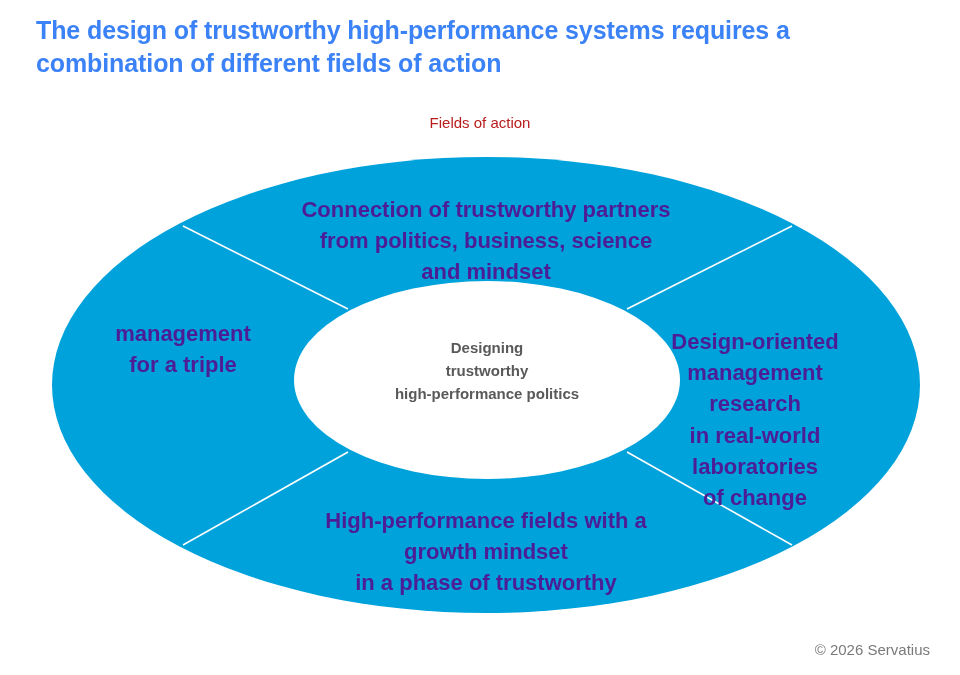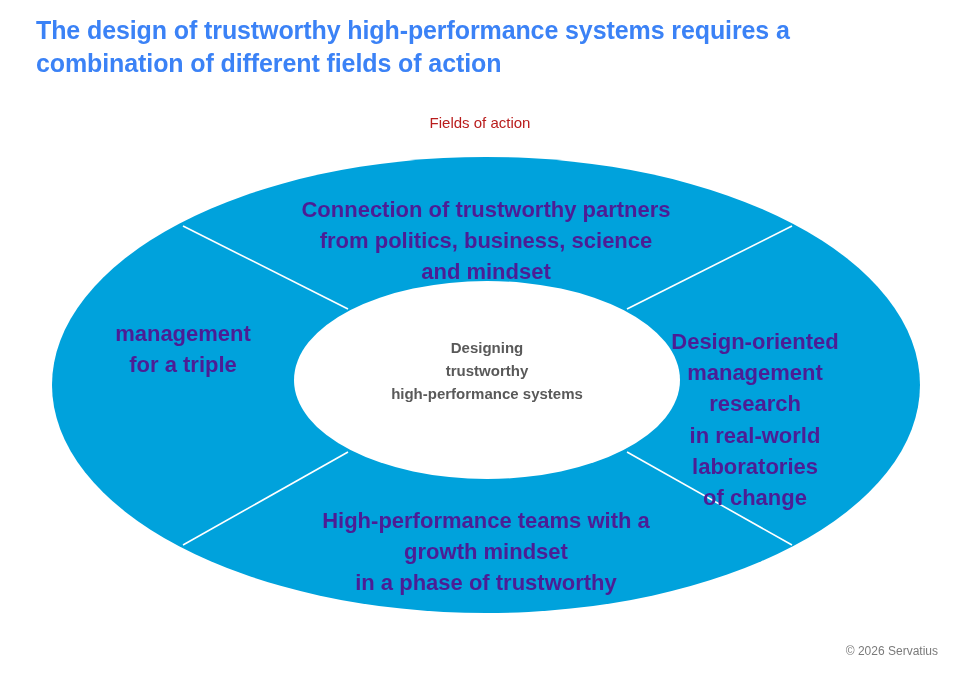--- a/index.html
+++ b/index.html
@@ -102,23 +102,23 @@
     font-size: 15px;
     font-weight: bold;
     line-height: 1.52;
     white-space: nowrap;
   }
   #label-center .seg-line { display: block; }
 
   
   #copyright {
     position: absolute;
-    right: 22px;
+    right: 30px;
     bottom: 17px;
-    font-size: 12px;
+    font-size: 15px;
     color: #7a7a7a;
     font-family: "Liberation Sans", sans-serif;
   }
 </style>
 </head>
 <body>
 
 <div id="slide-title">
   <span class="title-line">The design of trustworthy high-performance systems requires a</span>
   <span class="title-line">combination of different fields of action</span>
@@ -151,31 +151,31 @@
   <div class="segment-label" id="label-right">
     <span class="seg-line">Design-oriented</span>
     <span class="seg-line">management</span>
     <span class="seg-line">research</span>
     <span class="seg-line">in real-world</span>
     <span class="seg-line">laboratories</span>
     <span class="seg-line">of change</span>
   </div>
 
   <div class="segment-label" id="label-bottom">
-    <span class="seg-line">High-performance teams with a</span>
+    <span class="seg-line">High-performance fields with a</span>
     <span class="seg-line">growth mindset</span>
     <span class="seg-line">in a phase of trustworthy</span>
   </div>
 
   <div class="segment-label" id="label-left">
     <span class="seg-line">management</span>
     <span class="seg-line">for a triple</span>
   </div>
 
   <div id="label-center">
     <span class="seg-line">Designing</span>
     <span class="seg-line">trustworthy</span>
-    <span class="seg-line">high-performance systems</span>
+    <span class="seg-line">high-performance politics</span>
   </div>
 
 </div>
 
 <div id="copyright">© 2026 Servatius</div>
 
 </body></html>

